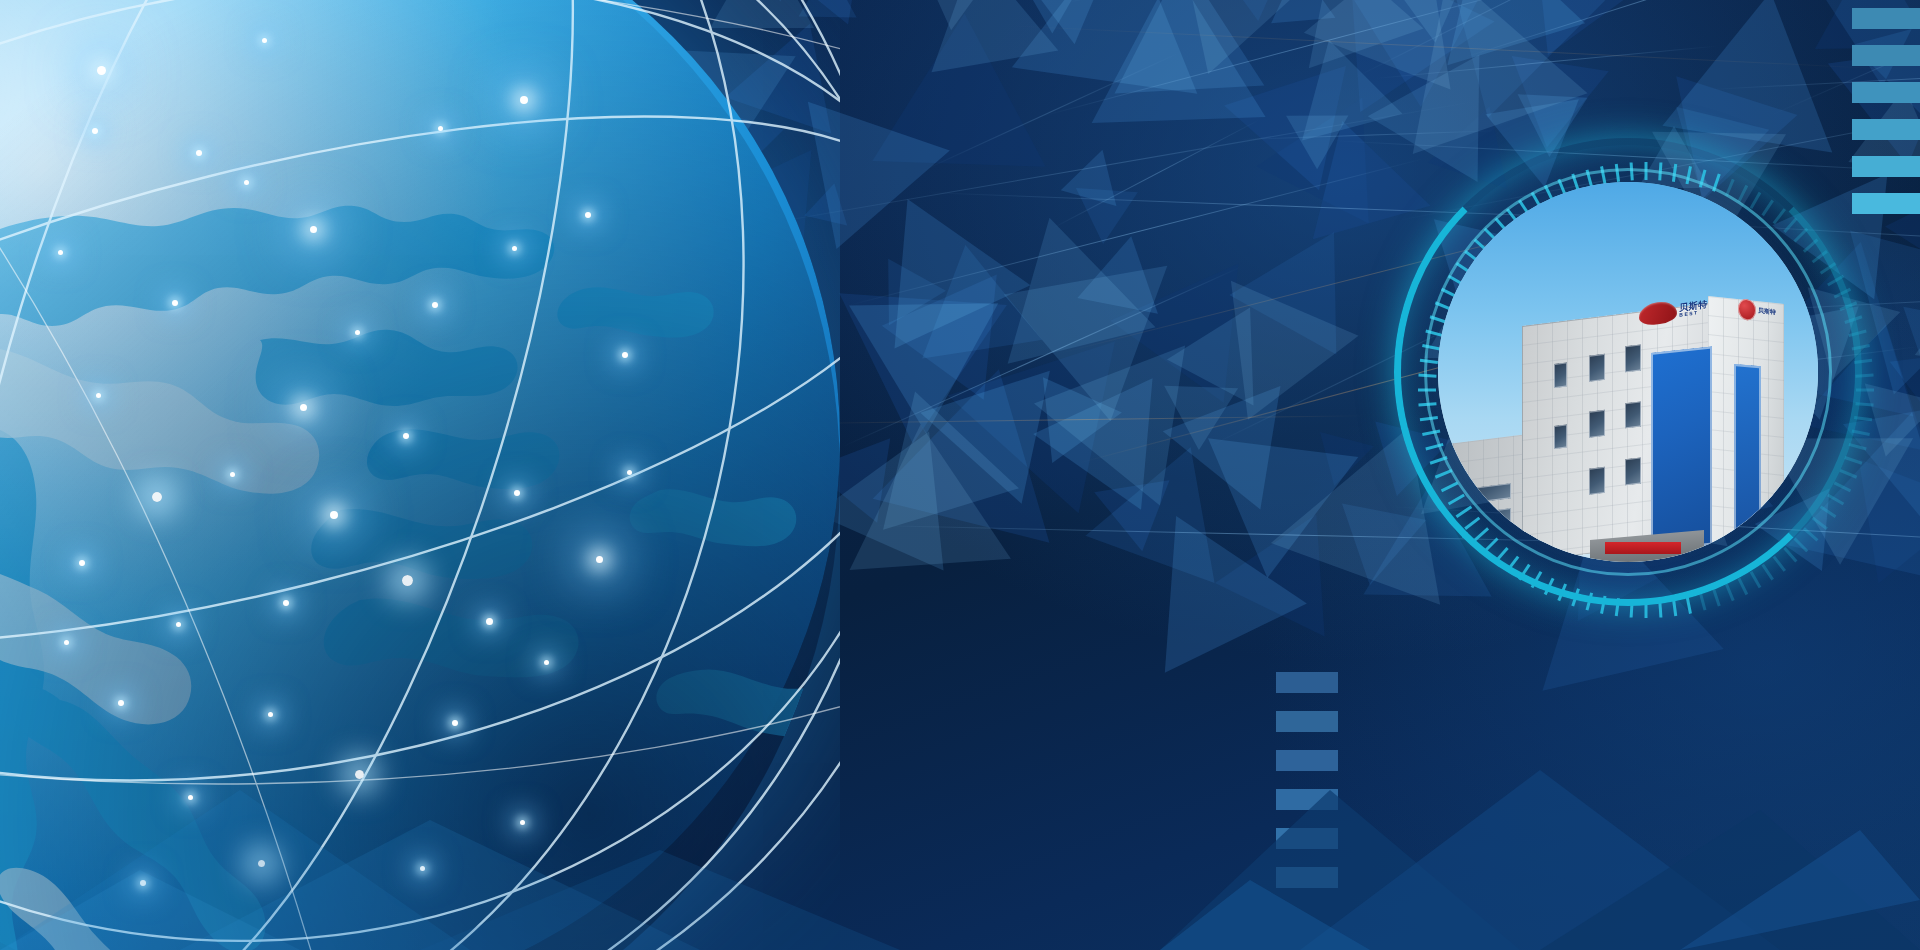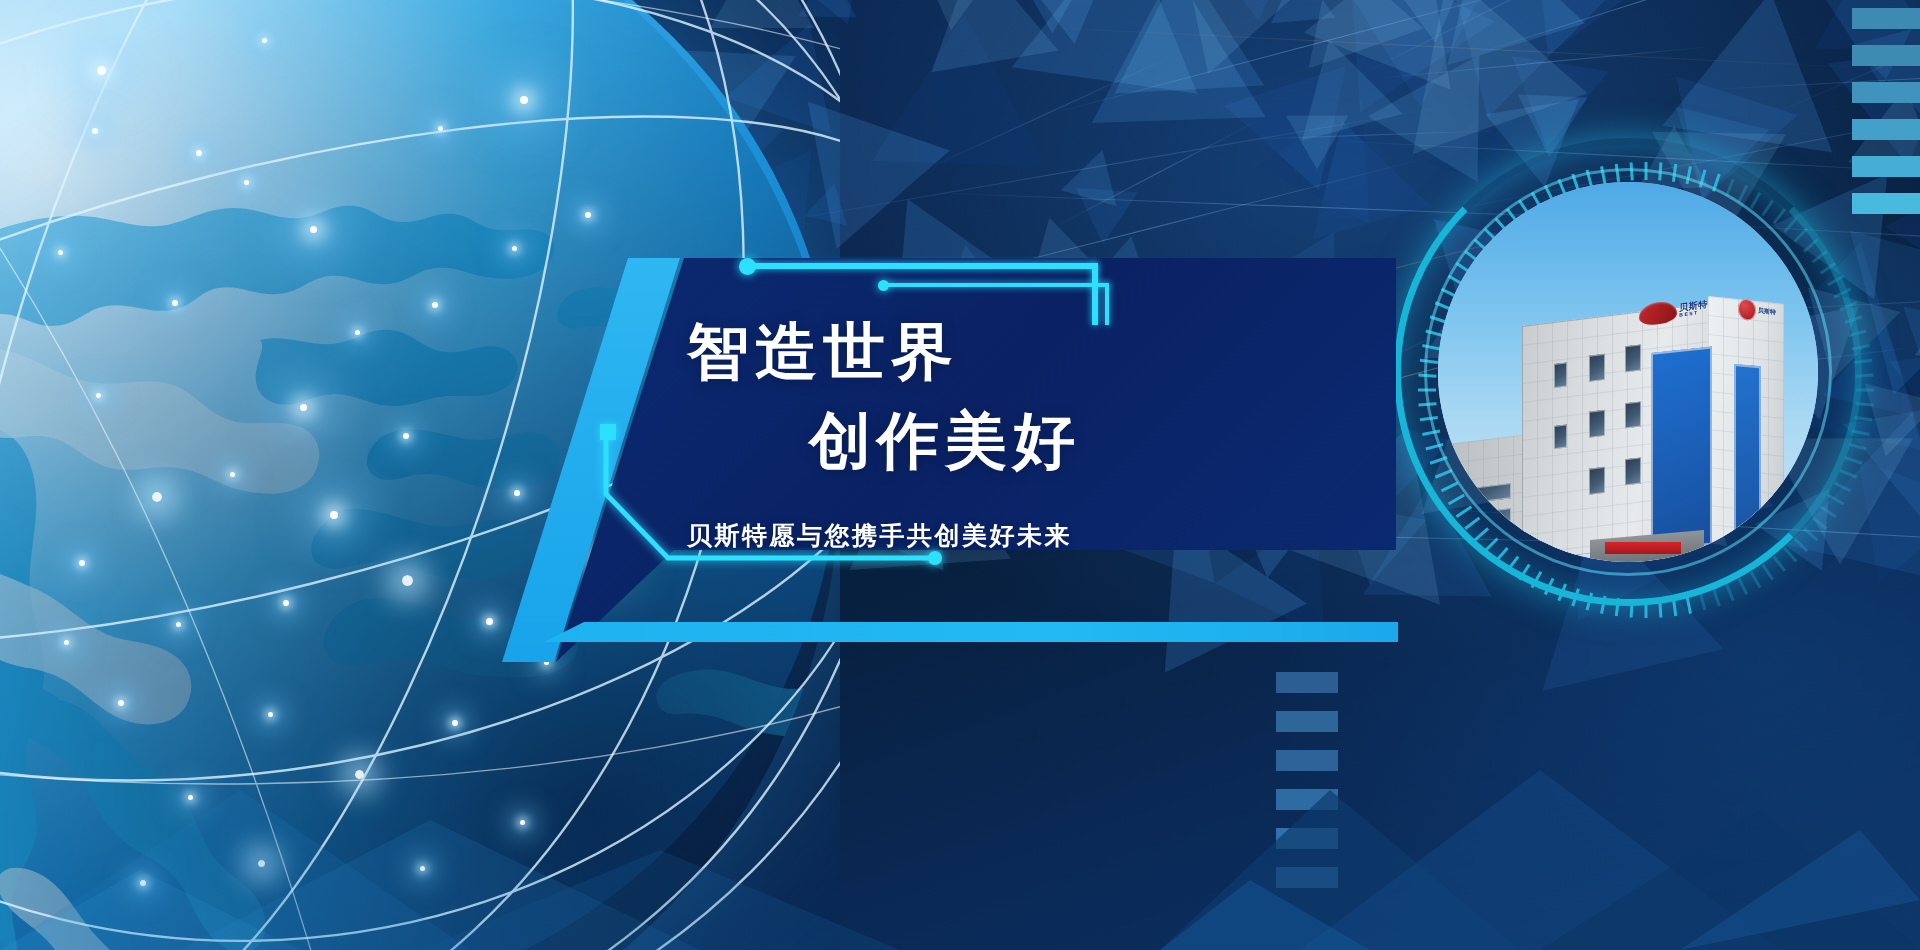--- a/index.html
+++ b/index.html
@@ -680,45 +680,20 @@
 
   <div class="bar-stack" id="bottomBars" style="left:1276px; top:672px; width:62px; height:250px; gap:18px;">
       <div class="bar" style="height: 21px; background: rgb(44, 94, 147);"></div>
       <div class="bar" style="height: 21px; background: rgb(47, 102, 153);"></div>
       <div class="bar" style="height: 21px; background: rgb(46, 99, 154);"></div>
       <div class="bar" style="height: 21px; background: rgb(47, 107, 163);"></div>
       <div class="bar" style="height: 21px; background: rgb(50, 114, 170);"></div>
       <div class="bar" style="height: 21px; background: rgb(54, 121, 178);"></div>
     </div>
 
-  <div class="panel">
-    <div class="panel-plate"></div>
-    <div class="panel-slash"></div>
-    <div class="panel-underline"></div>
-
-    <div class="trace-dot" style="left:183px; top:0px; width:17px; height:17px;"></div>
-    <div class="trace" style="left:196px; top:5px; width:345px; height:6px;"></div>
-    <div class="trace" style="left:536px; top:5px; width:6px; height:62px;"></div>
-
-    <div class="trace-dot" style="left:322px; top:22px; width:11px; height:11px;"></div>
-    <div class="trace" style="left:330px; top:25px; width:223px; height:4px;"></div>
-    <div class="trace" style="left:549px; top:25px; width:4px; height:42px;"></div>
-
-    <div class="bracket" style="left:28px; top:178px; width:360px; height:180px;">
-      <svg width="360" height="180" viewBox="0 0 360 180" aria-hidden="true">
-        <path d="M22 0 L22 58 L84 122 L352 122" fill="none" stroke="#2de0ff" stroke-width="5" style="filter:drop-shadow(0 0 5px rgba(45,224,255,.9))"></path>
-      </svg>
-    </div>
-    <div class="trace" style="left:44px; top:166px; width:16px; height:16px;"></div>
-    <div class="trace-dot" style="left:372px; top:293px; width:14px; height:14px;"></div>
-
-    <h1 class="headline l1">智造世界</h1>
-    <h1 class="headline l2">创作美好</h1>
-    <p class="subline">贝斯特愿与您携手共创美好未来</p>
-  </div>
 
   <div class="facet-bl" style="left:0; bottom:0; width:980px; height:300px; overflow:hidden;">
     <svg width="980" height="300" viewBox="0 0 980 300" aria-hidden="true">
       <g opacity=".5">
         <polygon points="0,300 240,140 470,300" fill="#1e7fc4" opacity=".35"></polygon>
         <polygon points="180,300 430,170 700,300" fill="#2a93d8" opacity=".3"></polygon>
         <polygon points="420,300 660,200 900,300" fill="#1a6fb4" opacity=".35"></polygon>
         <polygon points="0,300 140,220 300,300" fill="#3aa8e6" opacity=".25"></polygon>
       </g>
     </svg>

